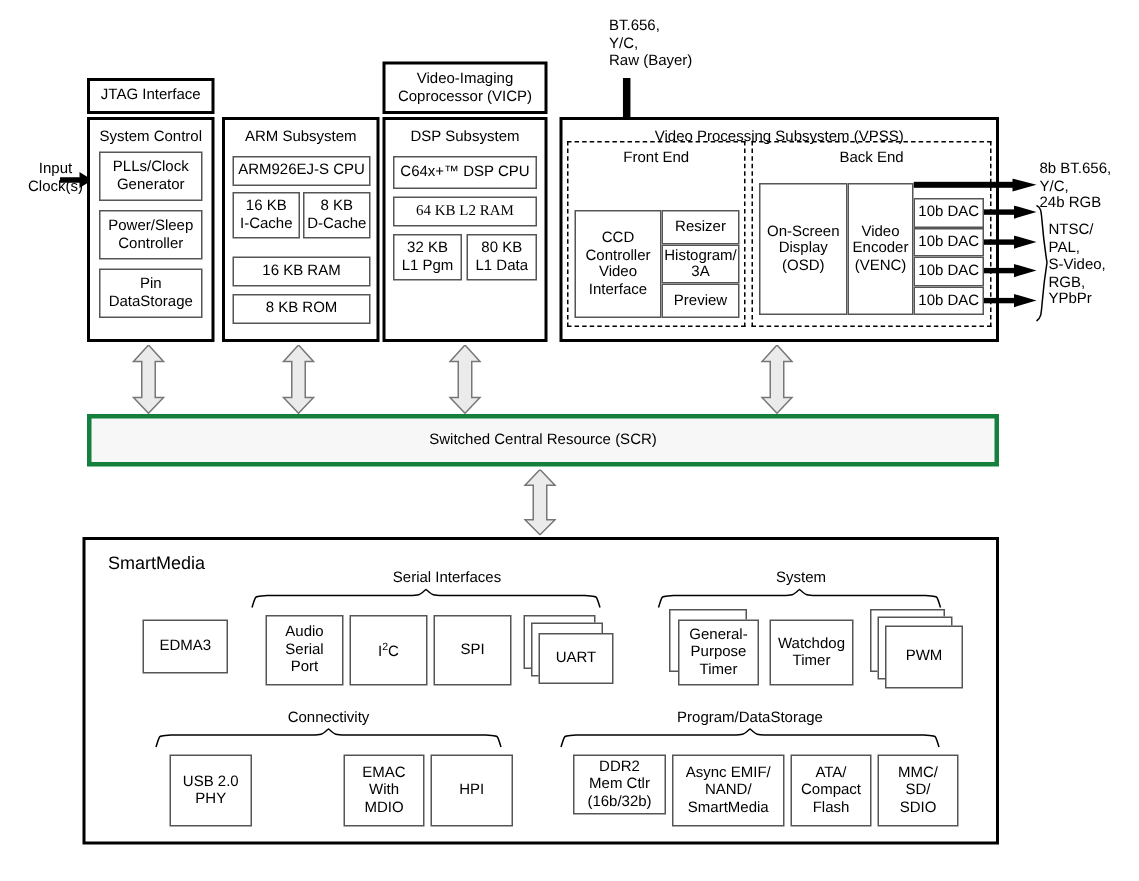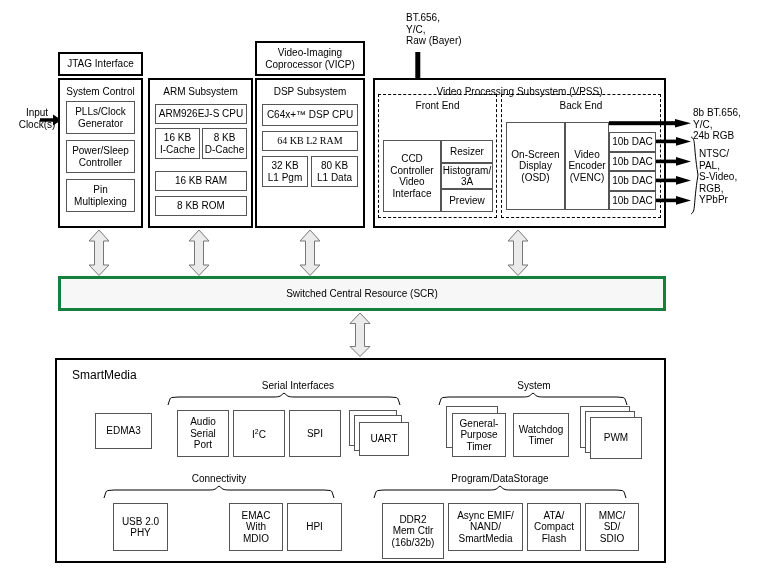--- a/index.html
+++ b/index.html
@@ -59,21 +59,21 @@
   <div class="bx b-thick" style="left:58px;top:52px;width:85px;height:24px;">JTAG Interface</div>
 
   <div class="bx b-thick hdr" style="left:58px;top:78px;width:85px;height:150px;">
     <span style="display:block;width:100%;padding-top:3px;">System Control</span>
   </div>
   <div class="bx b-thin" style="left:66px;top:101px;width:69px;height:33px;">PLLs/Clock
 Generator</div>
   <div class="bx b-thin" style="left:66px;top:140px;width:69px;height:33px;">Power/Sleep
 Controller</div>
   <div class="bx b-thin" style="left:66px;top:179px;width:69px;height:33px;">Pin
-Multiplexing</div>
+DataStorage</div>
 
   <div class="bx b-thick hdr" style="left:148px;top:78px;width:105px;height:150px;">
     <span style="display:block;width:100%;padding-top:3px;">ARM Subsystem</span>
   </div>
   <div class="bx b-thin" style="left:155px;top:104px;width:92px;height:20px;">ARM926EJ-S CPU</div>
   <div class="bx b-thin" style="left:155px;top:128px;width:45px;height:31px;">16 KB
 I-Cache</div>
   <div class="bx b-thin" style="left:202px;top:128px;width:45px;height:31px;">8 KB
 D-Cache</div>
   <div class="bx b-thin" style="left:155px;top:171px;width:92px;height:20px;">16 KB RAM</div>
@@ -256,21 +256,21 @@
 With
 MDIO</div>
   <div class="bx b-thin" style="left:287px;top:503px;width:55px;height:48px;">HPI</div>
 
   <div class="txt" style="left:430px;top:473px;width:140px;text-align:center;">Program/DataStorage</div>
   <div class="brace" style="left:373px;top:485px;">
     <svg width="254" height="14" viewBox="0 0 254 14" fill="none" stroke="#000" stroke-width="1">
       <path d="M1,13 C4,4 2,6 11,5 L116,5 C124,5 123,4 127,1 C131,4 130,5 138,5 L243,5 C252,6 250,4 253,13"></path>
     </svg>
   </div>
-  <div class="bx b-thin" style="left:382px;top:503px;width:62px;height:56px;">DDR2
+  <div class="bx b-thin" style="left:382px;top:503px;width:62px;height:40px;">DDR2
 Mem Ctlr
 (16b/32b)</div>
   <div class="bx b-thin" style="left:448px;top:503px;width:75px;height:48px;">Async EMIF/
 NAND/
 SmartMedia</div>
   <div class="bx b-thin" style="left:527px;top:503px;width:54px;height:48px;">ATA/
 Compact
 Flash</div>
   <div class="bx b-thin" style="left:585px;top:503px;width:54px;height:48px;">MMC/
 SD/

